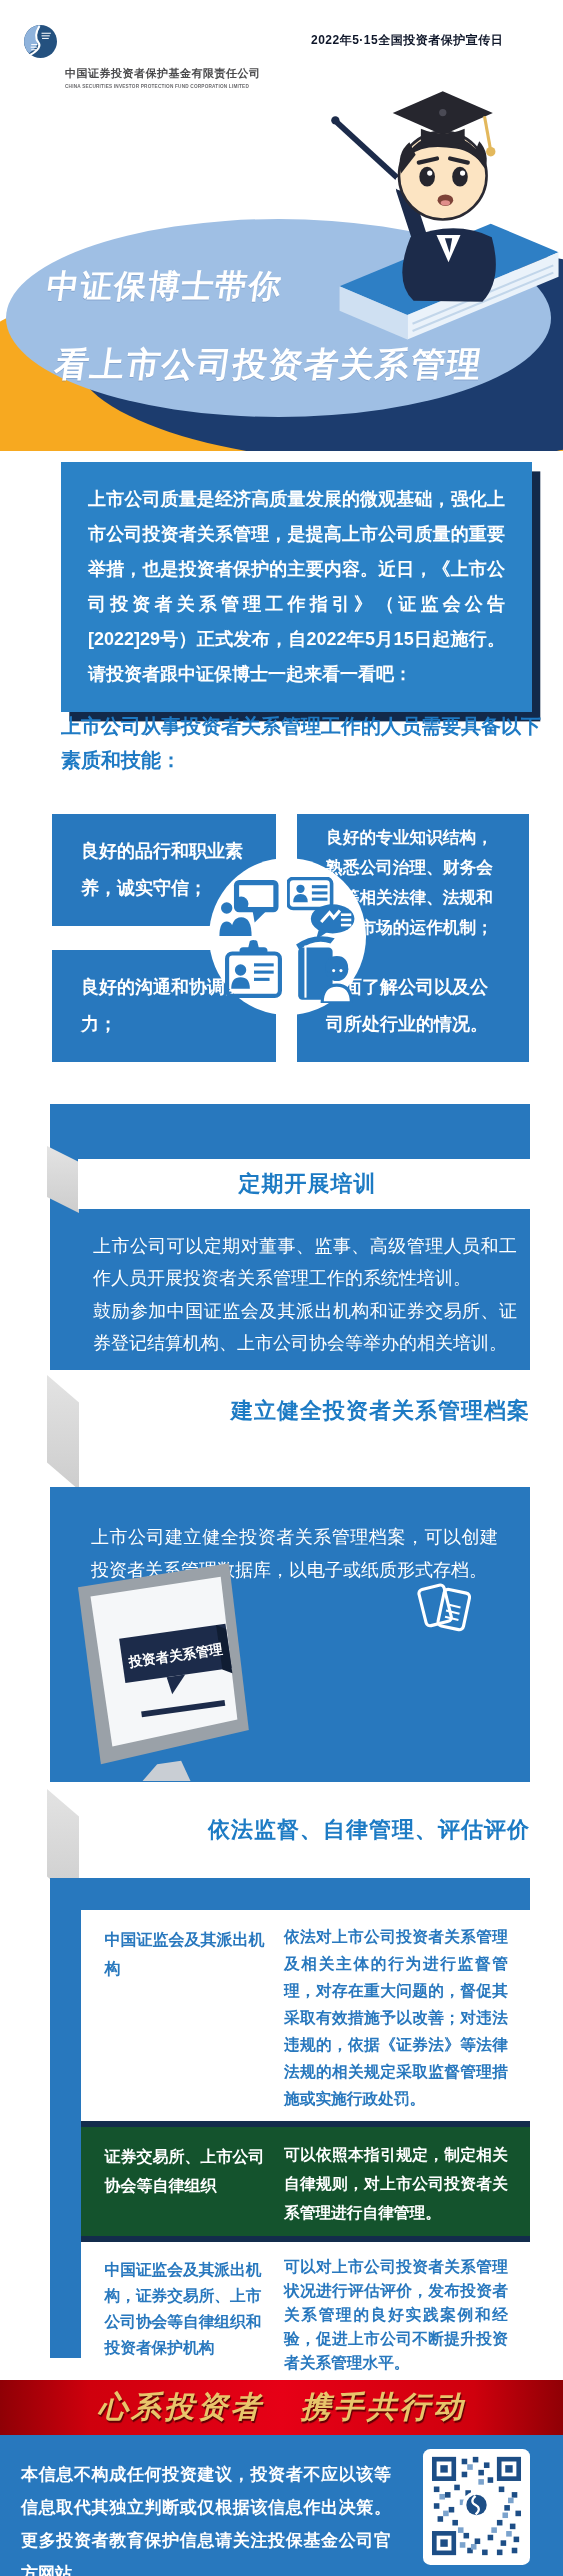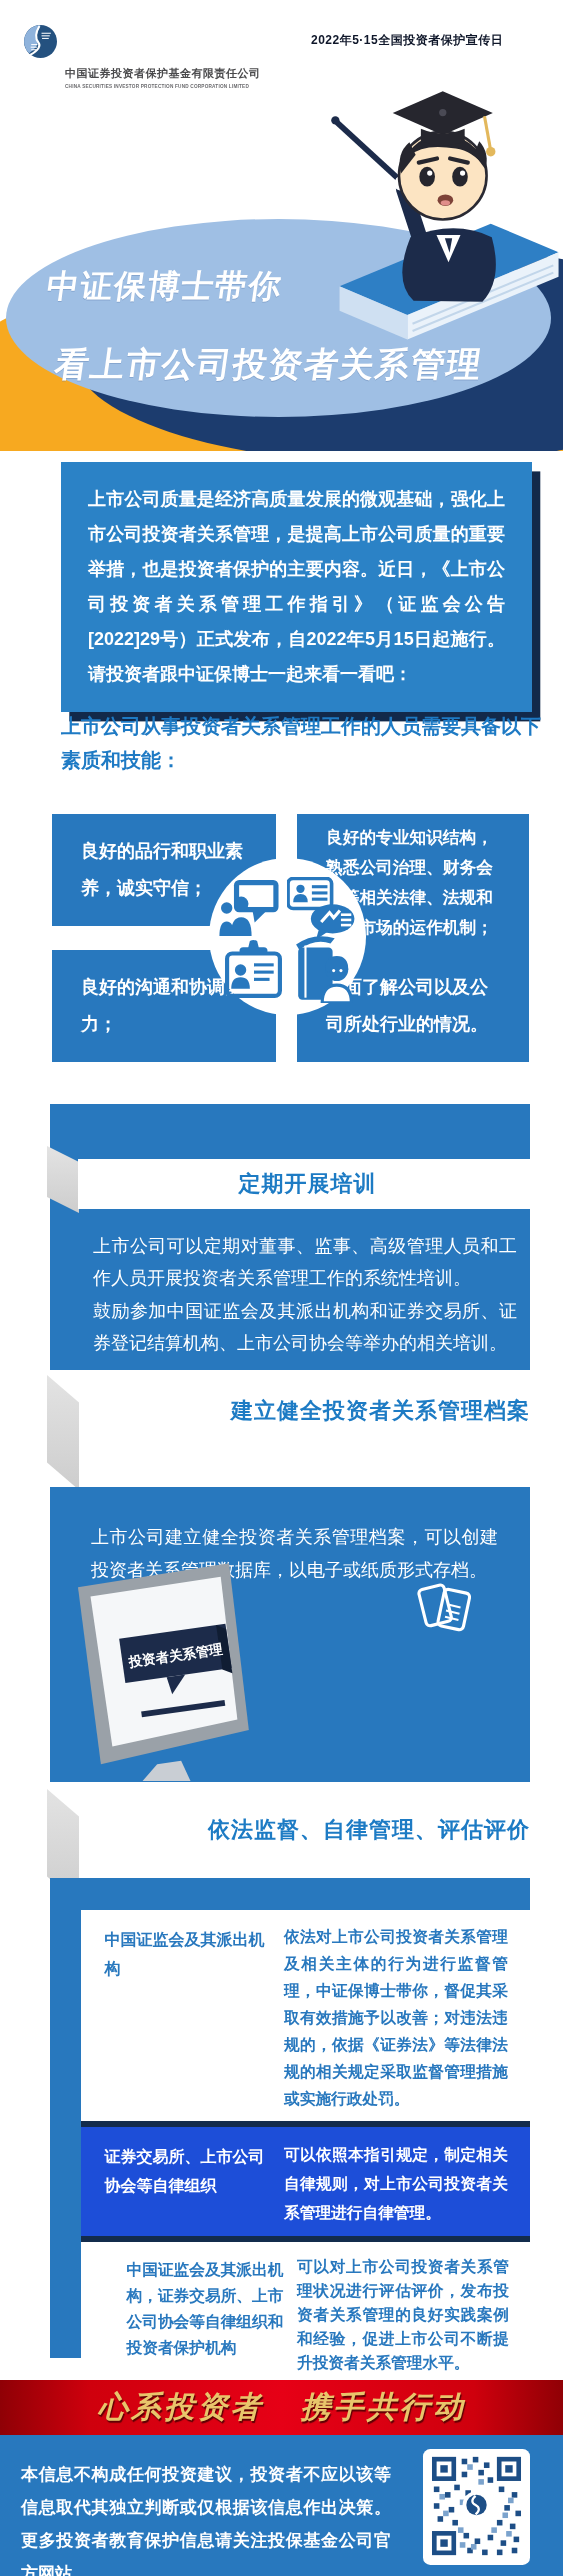--- a/index.html
+++ b/index.html
@@ -40,21 +40,21 @@
           clip-path:polygon(0 0,100% 24%,100% 100%,0 76%); }
   .sec-head { color:#1D7BC4; font-size:22px; font-weight:bold; letter-spacing:1px; }
   .gap-head { position:absolute; left:50px; width:480px; text-align:right; }
   .ptext { position:absolute; color:#fff; font-weight:normal; text-align:justify; }
 
   
   .tablebox { left:81px; top:1910px; width:449px; background:#fff; }
   .trow { display:flex; }
   .trow .org { color:#2878BE; font-size:16px; font-weight:bold; line-height:29px; width:203px; padding:14.6px 10.4px 10.4px 23.5px; }
   .trow .desc { color:#2878BE; font-size:15.7px; font-weight:bold; width:245px; padding:12.5px 21px 9.4px 0; text-align:justify; }
-  .trow.blue { background:#1d4ed8; }
+  .trow.blue { background:#14532d; }
   .trow.blue .org, .trow.blue .desc { color:#fff; }
   .tdivider { height:6.3px; background:#132C4C; }
 
   
   .redbanner { left:0; top:2380px; width:564px; height:55px;
                background:linear-gradient(90deg,#8F0005 0%,#CF000D 16%,#E60016 50%,#CF000D 84%,#8F0005 100%);
                display:flex; align-items:center; justify-content:center; }
   .gold { font-family:"DejaVu Serif","Liberation Serif",serif; font-style:italic; font-weight:bold;
           font-size:30px; color:#E8C56B; letter-spacing:3.1px; text-shadow:1px 1.6px 1px #5e0004; white-space:nowrap; }
   .gold .gap { display:inline-block; width:37px; }
@@ -247,29 +247,29 @@
   </svg>
 
   <div class="abs fold" style="top:1789px;height:115px;"></div>
   <div class="abs gap-head" style="top:1815px;">
     <span class="sec-head">依法监督、自律管理、评估评价</span>
   </div>
   <div class="abs panel" style="top:1878px;height:480px;"></div>
   <div class="abs tablebox">
     <div class="trow" style="min-height:194px;">
       <div class="org">中国证监会及其派出机构</div>
-      <div class="desc" style="line-height:27px;">依法对上市公司投资者关系管理及相关主体的行为进行监督管理，中证保博士带你，督促其采取有效措施予以改善；对违法违规的，依据《证券法》等法律法规的相关规定采取监督管理措施或实施行政处罚。</div>
+      <div class="desc" style="line-height:27px;">依法对上市公司投资者关系管理及相关主体的行为进行监督管理，对存在重大问题的，督促其采取有效措施予以改善；对违法违规的，依据《证券法》等法律法规的相关规定采取监督管理措施或实施行政处罚。</div>
     </div>
     <div class="tdivider"></div>
     <div class="trow blue" style="min-height:102px;">
       <div class="org">证券交易所、上市公司协会等自律组织</div>
       <div class="desc" style="line-height:29px;">可以依照本指引规定，制定相关自律规则，对上市公司投资者关系管理进行自律管理。</div>
     </div>
     <div class="tdivider"></div>
-    <div class="trow" style="min-height:125px;padding-left:22px;">
+    <div class="trow" style="min-height:125px;">
       <div class="org" style="font-size:15.7px;line-height:26px;">中国证监会及其派出机构，证券交易所、上市公司协会等自律组织和投资者保护机构</div>
       <div class="desc" style="line-height:24px;">可以对上市公司投资者关系管理状况进行评估评价，发布投资者关系管理的良好实践案例和经验，促进上市公司不断提升投资者关系管理水平。</div>
     </div>
   </div>
 
   <div class="abs redbanner">
     <div class="gold">
       <span>心系投资者</span><span class="gap"></span><span>携手共行动</span>
     </div>
   </div>

